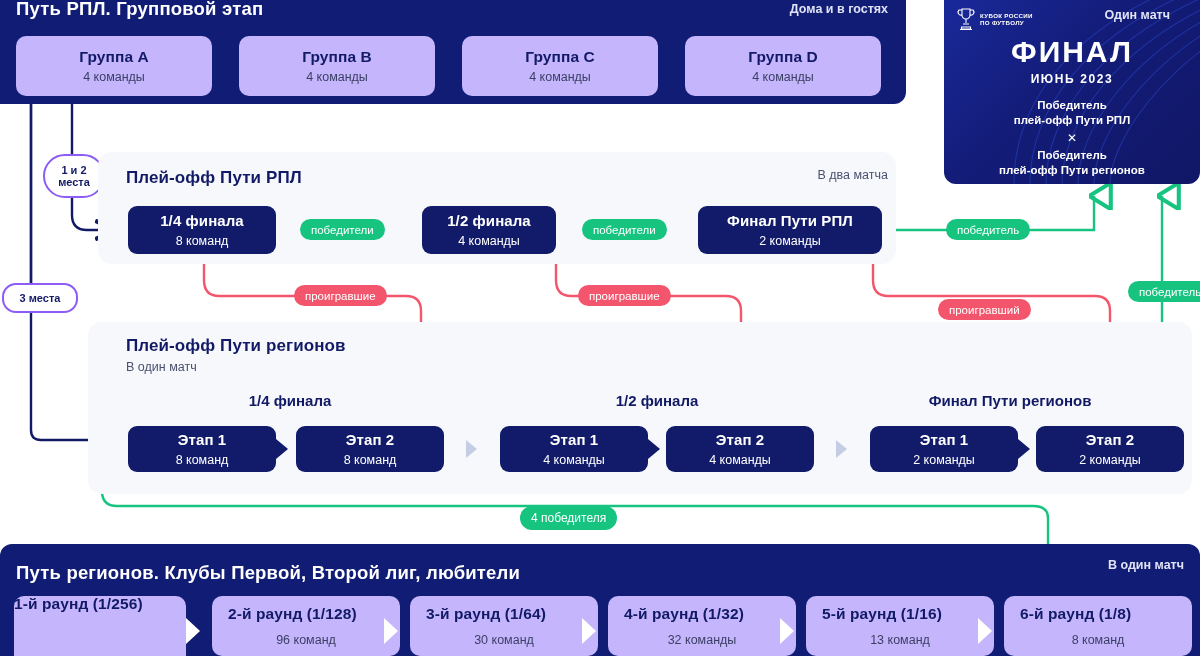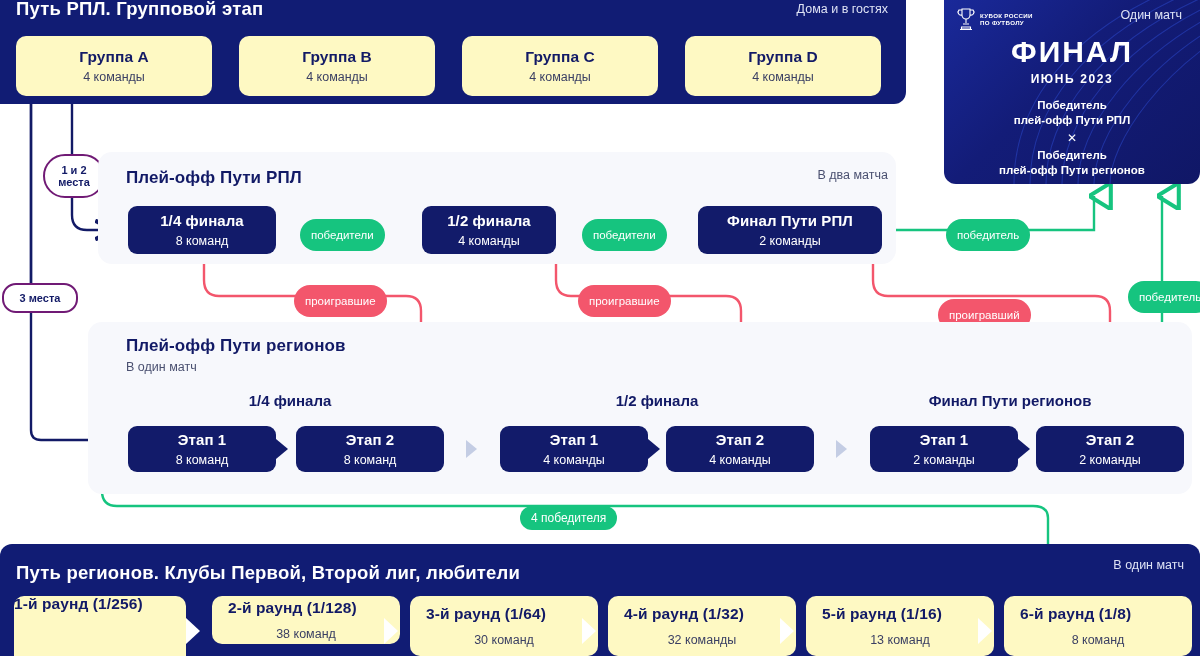--- a/index.html
+++ b/index.html
@@ -7,51 +7,51 @@
     width:1200px;height:656px;position:relative;overflow:hidden;
     font-family:"Liberation Sans","DejaVu Sans",sans-serif;
     color:#121a66;
   }
   .stage{position:absolute;left:0;top:0;width:1200px;height:656px;}
 
   
   .abs{position:absolute;}
   .navy-panel{background:#111c74;}
   .white-card{
-    background:#fef9c3;border-radius:10px;
+    background:#c4b5fd;border-radius:10px;
     display:flex;flex-direction:column;align-items:center;justify-content:center;
   }
   .navy-box{
     background:#121b6a;border-radius:9px;color:#ffffff;
     display:flex;flex-direction:column;align-items:center;justify-content:center;
   }
   .box-title{font-weight:bold;font-size:15px;line-height:18px;letter-spacing:.1px;}
   .box-sub{font-size:12.5px;line-height:16px;margin-top:3px;font-weight:normal;}
   .white-card .box-title{color:#121a66;font-size:15.5px;}
   .white-card .box-sub{color:#3a3f63;}
 
   .pill{
     border-radius:20px;color:#ffffff;font-size:11.5px;
     display:flex;align-items:center;justify-content:center;
-    height:32px;padding:0 11px;white-space:nowrap;font-weight:normal;
+    height:21px;padding:0 11px;white-space:nowrap;font-weight:normal;
   }
   .pill.green{background:#16c47f;}
   .pill.red{background:#f3566c;}
   .pill.outline{
-    background:#ffffff;border:2px solid #701a75;color:#121a66;
+    background:#ffffff;border:2px solid #8b5cf6;color:#121a66;
     font-weight:bold;font-size:11px;line-height:12px;text-align:center;
     flex-direction:column;
   }
 
   .sect-panel{background:#f7f8fc;border-radius:14px;}
   .sect-title{font-weight:bold;font-size:17px;color:#121a66;letter-spacing:.1px;}
   .sect-sub{font-size:12.5px;color:#4a5070;}
   .col-label{font-weight:bold;font-size:15px;color:#121a66;text-align:center;}
   .note{font-size:12.5px;color:#4a5070;}
-  .note.on-navy{color:#dfe3f5;}
+  .note.on-navy{color:#dfe3f5;font-weight:bold;}
   .hdr-title{color:#ffffff;font-weight:bold;font-size:18.5px;letter-spacing:.2px;}
 
   
   .tri-grey{
     width:0;height:0;border-top:9px solid transparent;border-bottom:9px solid transparent;
     border-left:11px solid #c4cde4;
   }
   
   .tri-navy{
     width:0;height:0;border-top:10px solid transparent;border-bottom:10px solid transparent;
@@ -228,23 +228,23 @@
   <div class="abs navy-panel" style="left:0;top:544px;width:1200px;height:112px;border-radius:12px 12px 0 0;"></div>
   <div class="abs hdr-title" style="left:16px;top:553px;width:700px;margin-top:9px;">Путь регионов. Клубы Первой, Второй лиг, любители</div>
   <div class="abs note on-navy" style="left:990px;top:558px;width:194px;text-align:right;">В один матч</div>
 
   <div class="abs white-card" style="left:14px;top:596px;width:172px;height:72px;align-items:flex-start;padding-left:0;gap:32px;">
     <div class="box-title">1-й раунд (1/256)</div>
     <div class="box-sub" style="align-self:center;margin-left:-16px;margin-top:9px;">39 команды</div>
   </div>
   <div class="abs tri-white" style="left:186px;top:618px;"></div>
 
-  <div class="abs white-card" style="left:212px;top:596px;width:172px;height:48px;align-items:flex-start;padding-left:16px;">
+  <div class="abs white-card" style="left:212px;top:596px;width:172px;height:60px;align-items:flex-start;padding-left:16px;">
     <div class="box-title">2-й раунд (1/128)</div>
-    <div class="box-sub" style="align-self:center;margin-left:-16px;margin-top:9px;">38 команд</div>
+    <div class="box-sub" style="align-self:center;margin-left:-16px;margin-top:9px;">96 команд</div>
   </div>
   <div class="abs tri-white" style="left:384px;top:618px;"></div>
 
   <div class="abs white-card" style="left:410px;top:596px;width:172px;height:60px;align-items:flex-start;padding-left:16px;">
     <div class="box-title">3-й раунд (1/64)</div>
     <div class="box-sub" style="align-self:center;margin-left:-16px;margin-top:9px;">30 команд</div>
   </div>
   <div class="abs tri-white" style="left:582px;top:618px;"></div>
 
   <div class="abs white-card" style="left:608px;top:596px;width:172px;height:60px;align-items:flex-start;padding-left:16px;">
@@ -289,21 +289,21 @@
           <path d="M5.5,21 h9 v2 h-9 z"></path>
           <path d="M4,23.5 h12"></path>
         </g>
       </svg>
       <div class="logo-text">
         <div>КУБОК РОССИИ</div>
         <div>ПО ФУТБОЛУ</div>
       </div>
     </div>
 
-    <div class="abs note on-navy" style="left:116px;top:20px;width:122px;text-align:right;">Один матч</div>
+    <div class="abs note on-navy" style="left:104px;top:20px;width:122px;text-align:right;">Один матч</div>
 
     <div class="abs final-word" style="left:0;top:48px;width:256px;text-align:center;">ФИНАЛ</div>
     <div class="abs final-date" style="left:0;top:82px;width:256px;text-align:center;">ИЮНЬ 2023</div>
 
     <div class="abs final-body" style="left:0;top:110px;width:256px;">
       <div>Победитель</div>
       <div>плей-офф Пути РПЛ</div>
     </div>
     <div class="abs final-x" style="left:0;top:142px;width:256px;text-align:center;">✕</div>
     <div class="abs final-body" style="left:0;top:160px;width:256px;">

